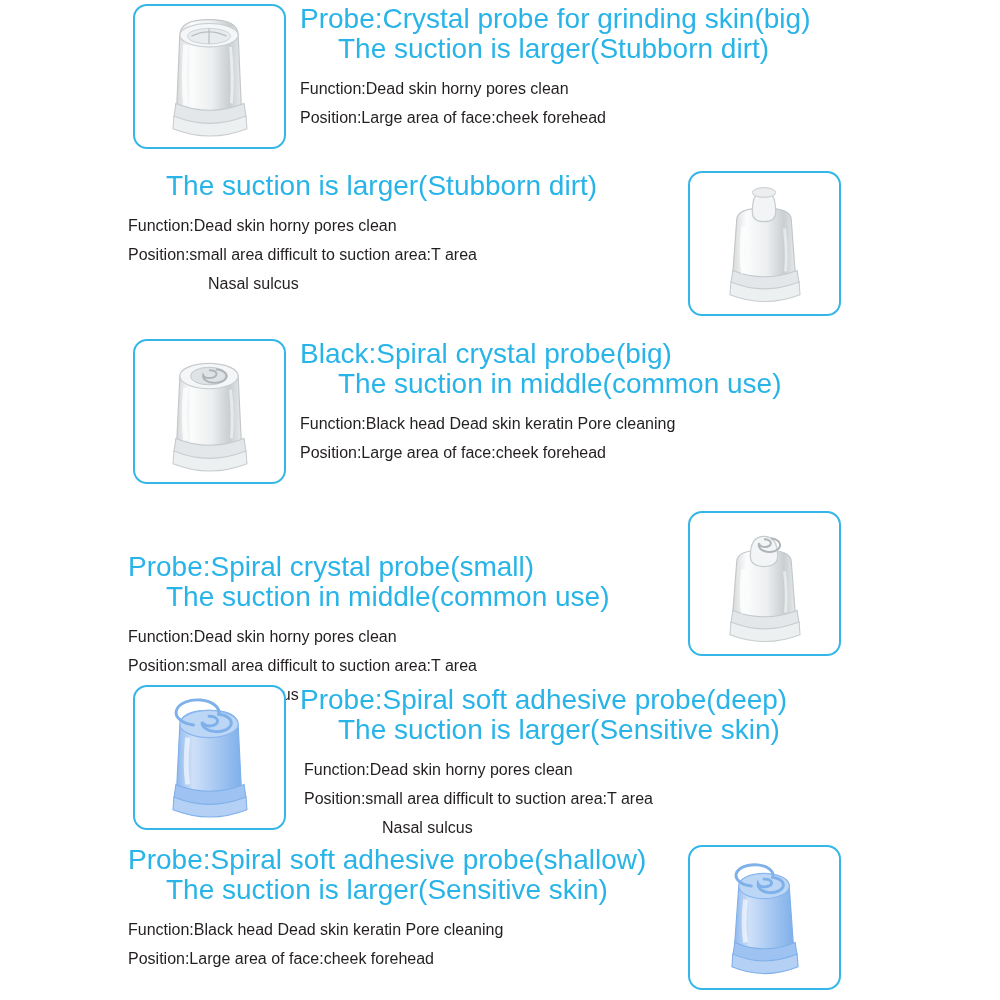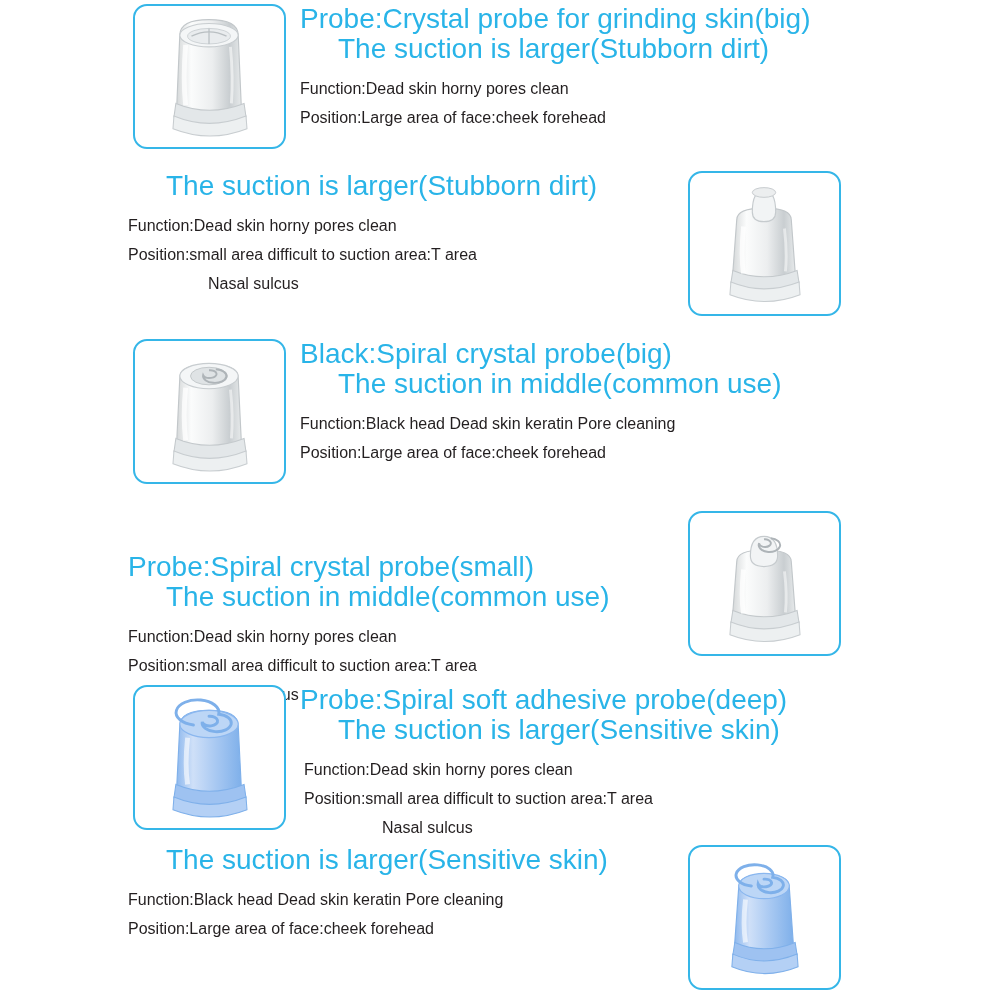--- a/index.html
+++ b/index.html
@@ -232,19 +232,20 @@
         <ellipse cx="76" cy="40" rx="26" ry="13" fill="#bcd6f6" stroke="#8ab7ef" stroke-width="1.2"></ellipse>
         <path d="M76 33 a7 4 0 1 1 -6 5 a13 8 0 1 0 15 -7 a19 11 0 1 0 -22 9" fill="none" stroke="#7eb0ea" stroke-width="3" stroke-linecap="round"></path>
         <path d="M46 98 q30 13 62 0 l2 13 q-32 14 -66 0 z" fill="#9ec2f1" stroke="#7fb0ea" stroke-width="1.1"></path>
         <path d="M44 110 q32 14 66 0 l1 13 q-34 14 -68 0 z" fill="#b4d0f5" stroke="#7fb0ea" stroke-width="1.1"></path>
         <path d="M57 54 q-3 26 0 44" stroke="#ffffff" stroke-width="5" fill="none" opacity="0.6"></path>
       </g>
     </svg>
   </div>
 
   <div class="row" style="left:128px; top:845px; width:560px;">
+    <div class="head-line">Probe:Spiral soft adhesive probe(shallow)</div>
     <div class="head-line indent">The suction is larger(Sensitive skin)</div>
     <div class="gap-sm"></div>
     <div class="body-line">Function:Black head  Dead skin  keratin  Pore cleaning</div>
     <div class="body-line">Position:Large area of face:cheek  forehead</div>
   </div>
 
 </div>
 
 </body></html>

